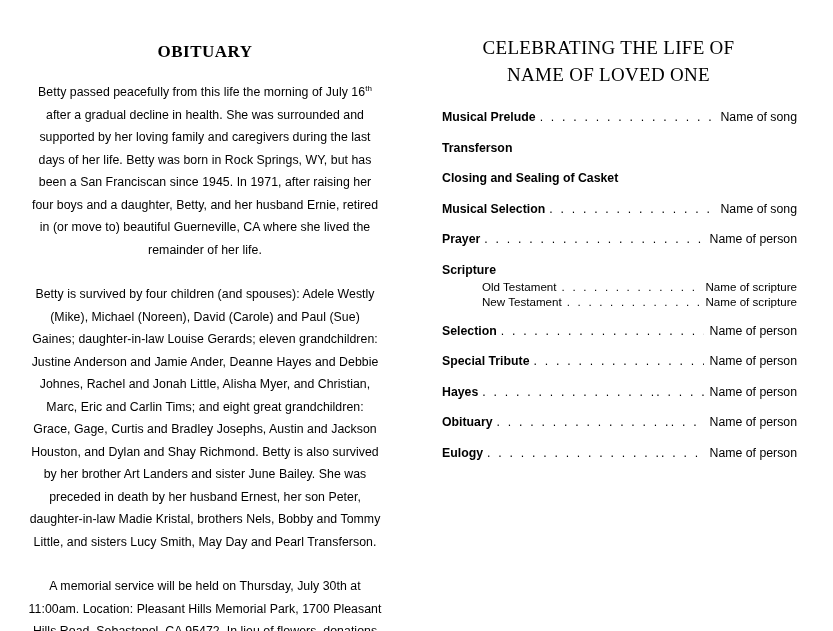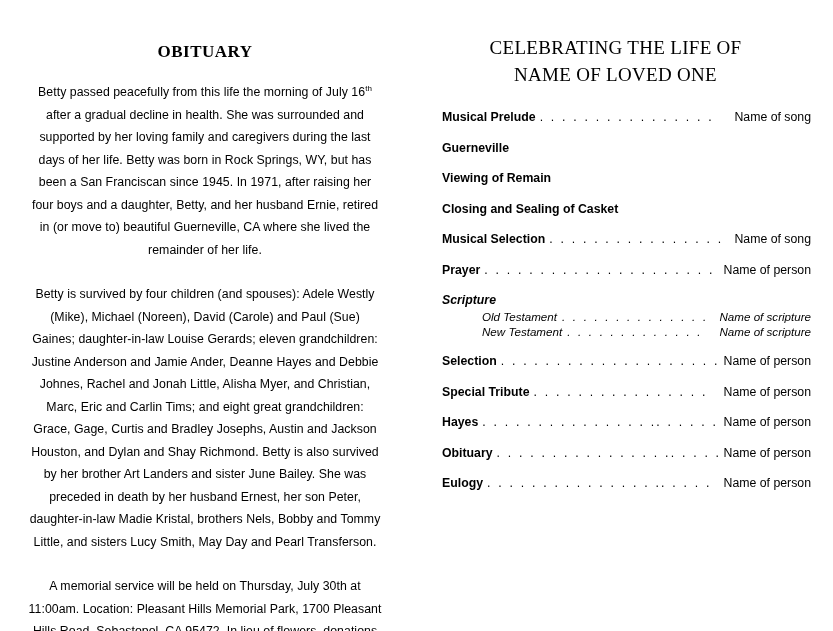--- a/index.html
+++ b/index.html
@@ -41,21 +41,21 @@
     margin: 0 0 22px 0;
     letter-spacing: 0.05px;
   }
   .obit-para sup {
     font-size: 8px;
     vertical-align: super;
   }
   
   .right-panel {
     width: 433px;
-    padding: 28px 22px 0 20px;
+    padding: 28px 36px 0 20px;
     box-sizing: border-box;
   }
   .celebrate-title {
     font-family: "Liberation Serif", serif;
     font-size: 19px;
     text-align: center;
     line-height: 27px;
     margin: 6px 0 22px 0;
     letter-spacing: 0.3px;
   }
@@ -109,21 +109,20 @@
     white-space: nowrap;
     letter-spacing: 2.2px;
     margin: 0 5px;
     min-width: 10px;
   }
   .sub-value {
     font-weight: normal;
   }
   .scripture-block {
     margin-bottom: 16px;
-    font-style: italic;
   }
   .reflect-note {
     font-weight: normal;
     padding-left: 5px;
   }
 </style>
 </head>
 <body>
 
 <div class="page">
@@ -146,26 +145,23 @@
 
     <div class="program">
 
       <div class="prog-row">
         <span class="prog-label">Musical Prelude</span>
         <span class="prog-dots">. . . . . . . . . . . . . . . .</span>
         <span class="prog-value">Name of song</span>
       </div>
 
       <div class="prog-row no-value">
-        <span class="prog-label">Guerneville</span>
-      </div>
-
-      <div class="prog-row no-value">
-        <span class="prog-label">Viewing of Remain</span>
-      </div>
+        <span class="prog-label">Transferson</span>
+      </div>
+
 
       <div class="prog-row no-value">
         <span class="prog-label">Closing and Sealing of Casket</span>
       </div>
 
       <div class="prog-row">
         <span class="prog-label">Musical Selection</span>
         <span class="prog-dots">. . . . . . . . . . . . . . . .</span>
         <span class="prog-value">Name of song</span>
       </div>

